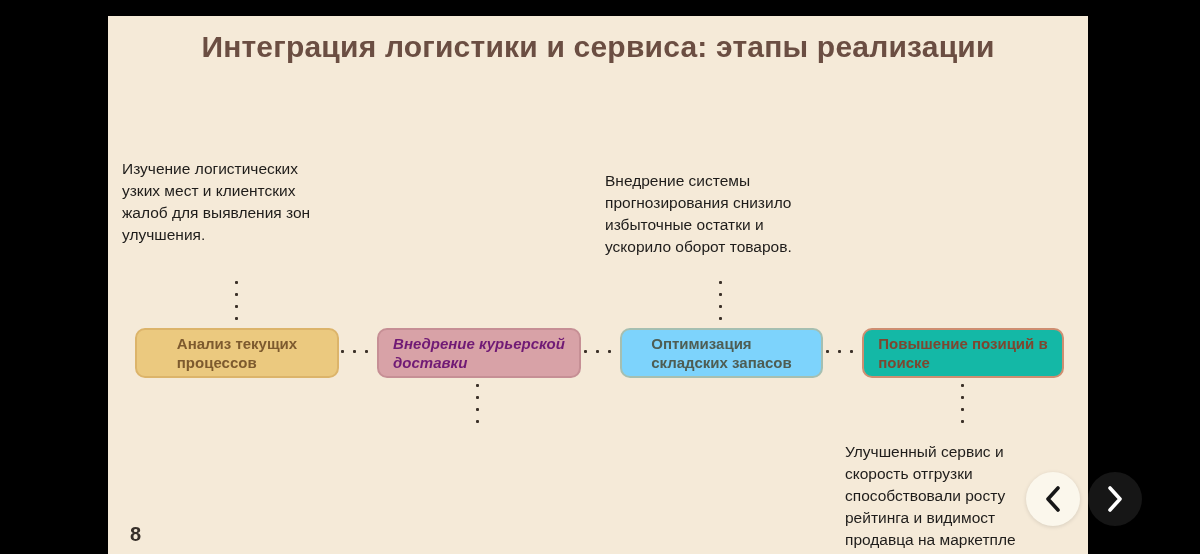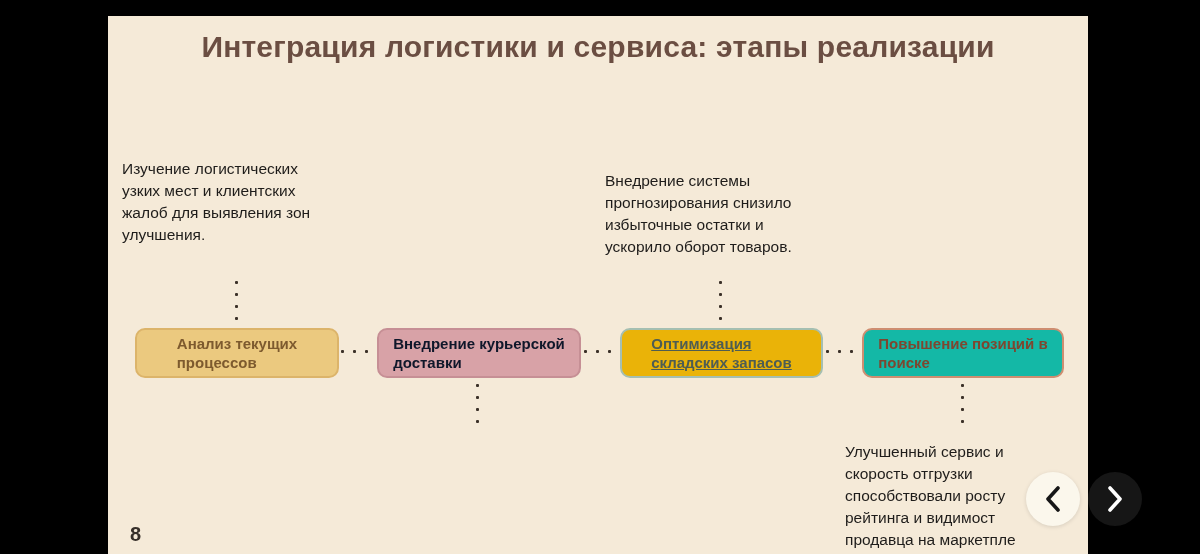--- a/index.html
+++ b/index.html
@@ -33,22 +33,22 @@
   .note-bottom-left{left:255px;top:425px;width:230px;}
   .note-bottom-right{left:737px;top:425px;width:236px;}
 
   .stage{
     position:absolute;top:312px;height:50px;border-radius:10px;
     display:flex;align-items:center;justify-content:center;
     font-size:15px;font-weight:700;line-height:19px;
     white-space:pre-line;box-sizing:border-box;border:2px solid transparent;
   }
   .stage-1{left:27px;width:204px;background:#ebc97f;border-color:#dcb46a;color:#7d5a2e;}
-  .stage-2{left:269px;width:204px;background:#d8a2a7;border-color:#c68f95;color:#0f172a;}
-  .stage-3{left:512px;width:203px;background:#eab308;border-color:#a5bfb1;color:#4e5d53;text-decoration:underline;}
+  .stage-2{left:269px;width:204px;background:#d8a2a7;border-color:#c68f95;color:#701a75;font-style:italic;}
+  .stage-3{left:512px;width:203px;background:#7dd3fc;border-color:#a5bfb1;color:#4e5d53;}
   .stage-4{left:754px;width:202px;background:#14b8a6;border-color:#ce8e71;color:#7e462f;}
 
   
   .dots{position:absolute;display:flex;gap:9px;}
   .dots i{display:block;width:3px;height:3px;background:#3b3128;border-radius:1px;}
   .dots-v{flex-direction:column;}
   .dots-v1{left:127px;top:265px;}
   .dots-v2{left:611px;top:265px;}
   .dots-v3{left:368px;top:368px;}
   .dots-v4{left:853px;top:368px;}

